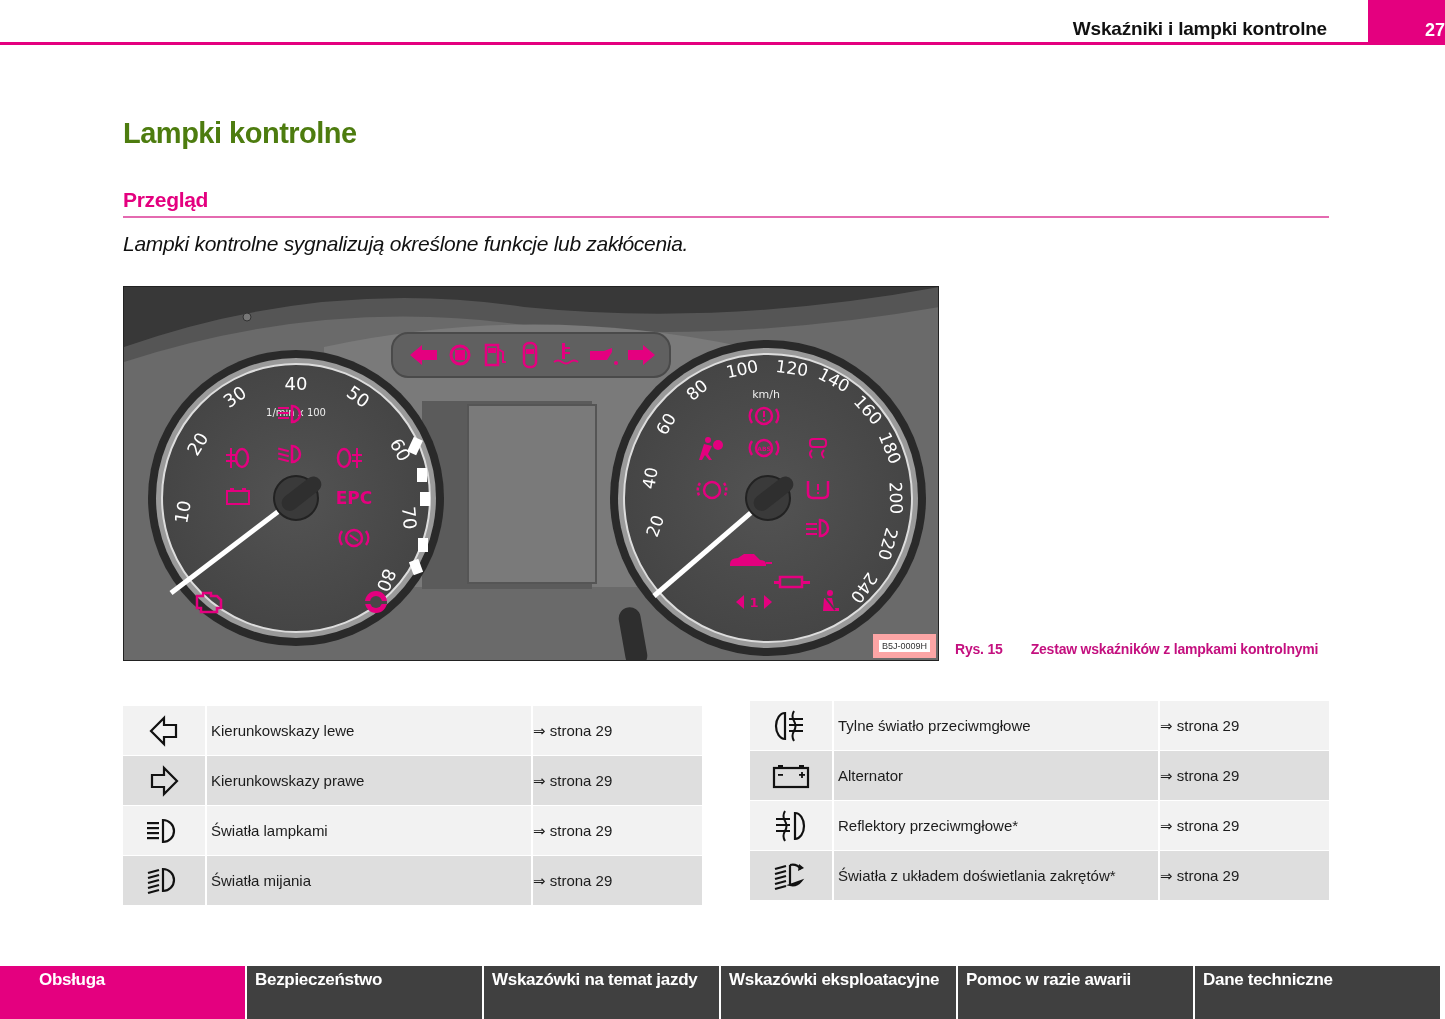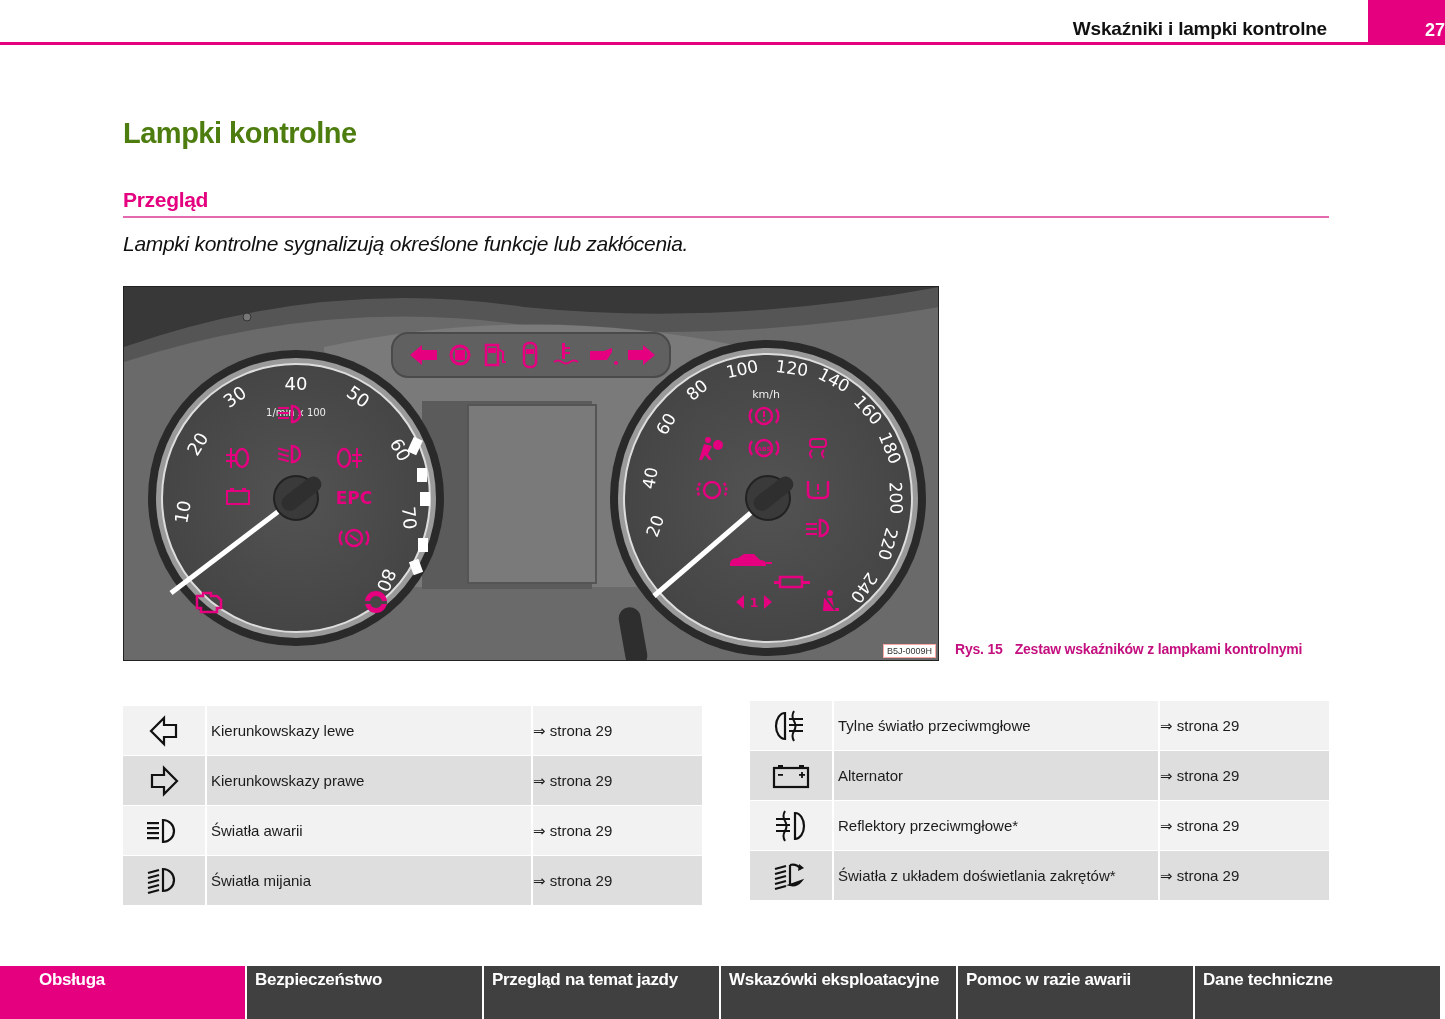--- a/index.html
+++ b/index.html
@@ -12,23 +12,23 @@
   .hdr-page { position: absolute; left: 1368px; top: 0; width: 77px; height: 45px; background: #e4007f; color: #fff; font-weight: bold; font-size: 18px; padding: 20px 0 0 10px; text-align: right; }
 
   
   .h1 { position: absolute; left: 123px; top: 117px; font-size: 29px; font-weight: bold; color: #4d7c0f; letter-spacing: -0.5px; }
   .h2 { position: absolute; left: 123px; top: 188px; font-size: 21px; font-weight: bold; color: #e4007f; letter-spacing: -0.3px; }
   .h2-line { position: absolute; left: 123px; top: 216px; width: 1206px; height: 2px; background: #e46ab0; }
   .intro { position: absolute; left: 123px; top: 232px; font-size: 21px; font-style: italic; color: #111; letter-spacing: -0.3px; }
 
   
   .figure { position: absolute; left: 123px; top: 286px; width: 816px; height: 375px; border: 1px solid #222; background: #3d3d3d; overflow: hidden; }
-  .fig-code { position: absolute; right: 2px; bottom: 2px; background: #fff; color: #333; font-size: 9px; padding: 1px 3px; border: 1px solid #fca5a5; }
+  .fig-code { position: absolute; right: 2px; bottom: 2px; background: #fff; color: #333; font-size: 9px; padding: 1px 3px; border: 6px solid #fca5a5; }
   .caption { position: absolute; left: 955px; top: 641px; font-size: 14px; font-weight: bold; color: #c4107f; letter-spacing: -0.2px; }
-  .caption .num { margin-right: 12px; }
+  .caption .num { margin-right: 28px; }
 
   
   .tbl { position: absolute; border-collapse: separate; border-spacing: 0; }
   .tbl td { height: 50px; font-size: 15px; color: #1c1c1c; vertical-align: middle; border-right: 2px solid #fff; border-bottom: 1px solid #fff; margin-left: 14px; }
   .tbl tr:nth-child(odd) td { background: #f2f2f2; }
   .tbl tr:nth-child(even) td { background: #dedede; }
   .tbl td.ic { width: 84px; text-align: center; }
   .tbl td.lbl { padding-left: 4px; }
   .tbl td.ref { text-align: left; padding-right: 38px; border-right: none; }
   .tbl svg { display: inline-block; vertical-align: middle; }
@@ -294,21 +294,21 @@
       <svg width="38" height="28" viewBox="0 0 38 28">
             <path d="M18,3 a11,11 0 0 1 0,22 z" fill="none" stroke="#111" stroke-width="2.2"></path>
             <g fill="#111">
               <rect x="2" y="5" width="12" height="2.2"></rect>
               <rect x="2" y="10" width="12" height="2.2"></rect>
               <rect x="2" y="15" width="12" height="2.2"></rect>
               <rect x="2" y="20" width="12" height="2.2"></rect>
             </g>
           </svg>
     </td>
-    <td class="lbl">Światła awarii</td>
+    <td class="lbl">Światła lampkami</td>
     <td class="ref">⇒ strona 29</td>
   </tr>
   <tr>
     <td class="ic">
       <svg width="38" height="30" viewBox="0 0 38 30">
             <path d="M18,3 a11,11 0 0 1 0,22 z" fill="none" stroke="#111" stroke-width="2.2"></path>
             <g stroke="#111" stroke-width="2.2">
               <line x1="3" y1="7" x2="14" y2="4"></line>
               <line x1="3" y1="12" x2="14" y2="9"></line>
               <line x1="3" y1="17" x2="14" y2="14"></line>
@@ -385,17 +385,17 @@
     </td>
     <td class="lbl">Światła z układem doświetlania zakrętów*</td>
     <td class="ref">⇒ strona 29</td>
   </tr>
 </tbody>
   </table>
 
 <div class="footer">
   <div class="tab active" style="width:245px">Obsługa</div>
   <div class="tab" style="width:235px">Bezpieczeństwo</div>
-  <div class="tab" style="width:235px">Przegląd na temat jazdy</div>
+  <div class="tab" style="width:235px">Wskazówki na temat jazdy</div>
   <div class="tab" style="width:235px">Wskazówki eksploatacyjne</div>
   <div class="tab" style="width:235px">Pomoc w razie awarii</div>
   <div class="tab" style="width:245px">Dane techniczne</div>
 </div>
 
 </body></html>

